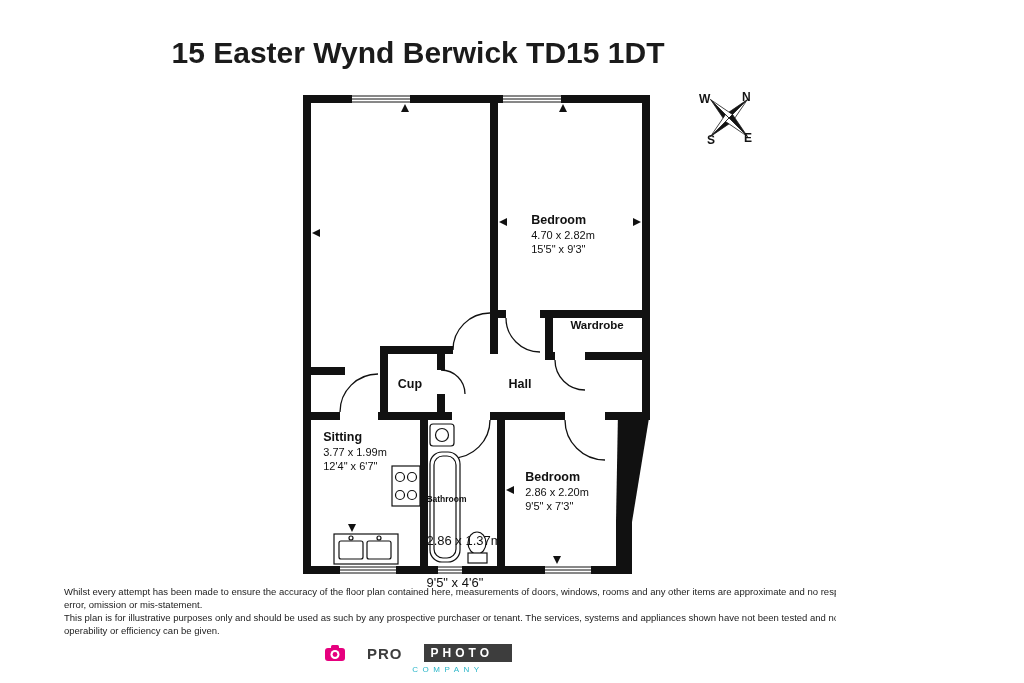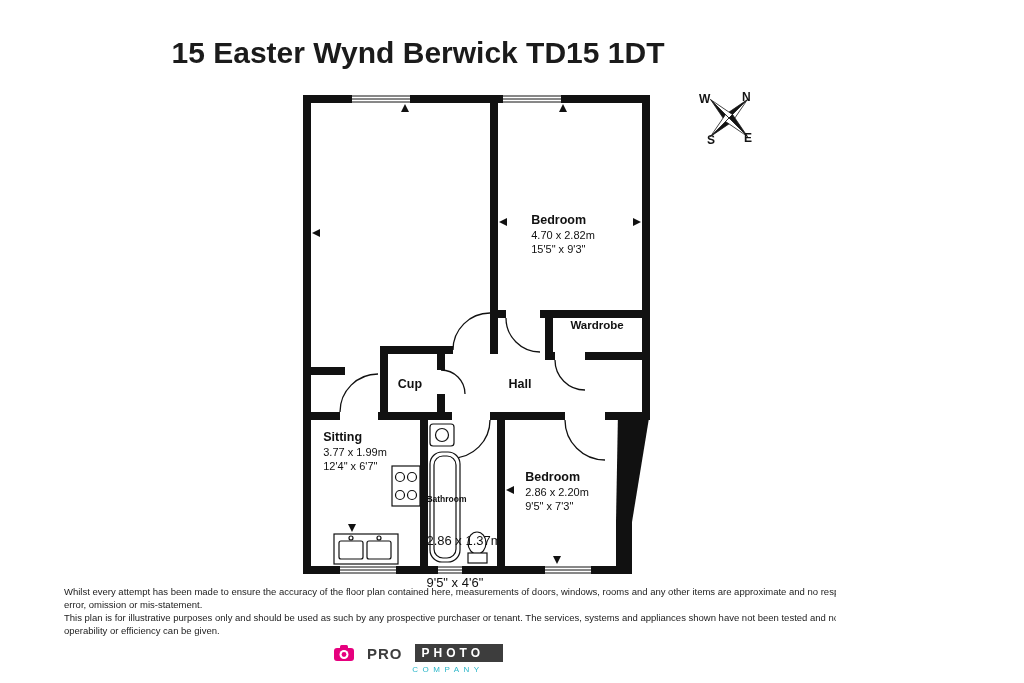--- a/index.html
+++ b/index.html
@@ -14,21 +14,21 @@
   .compass-letter{position:absolute;font-size:12px;font-weight:700;color:#141414;}
   .room-label{position:absolute;text-align:left;transform:translateX(-50%);color:#111;white-space:nowrap;}
   .room-name{font-weight:700;font-size:12.5px;line-height:15px;}
   .room-dim{font-size:11px;line-height:14px;}
   .room-label.small .room-name{font-size:8.5px;line-height:10px;}
   .room-label.small .room-dim{font-size:13px;line-height:9.5px;margin-top:32px;}
   .disclaimer{position:absolute;left:64px;top:585px;width:900px;font-size:9.5px;
               line-height:13px;color:#222;}
   .logo{position:absolute;left:0;top:644px;width:100%;display:flex;
         flex-direction:column;align-items:center;}
-  .logo-row{display:flex;align-items:center;gap:12px;}
+  .logo-row{display:flex;align-items:center;gap:21px;}
   .logo-pro{font-size:15px;font-weight:700;color:#3d3d3d;letter-spacing:1px;}
   .logo-photo{font-size:12px;font-weight:700;color:#ffffff;background:#3d3d3d;
               padding:2px 19px 2px 7px;letter-spacing:4px;}
   .logo-company{font-size:8px;color:#29b6c9;letter-spacing:4.5px;margin-top:3px;
                 transform:translateX(30px);}
 </style>
 </head>
 <body>
 
 <div class="page">

